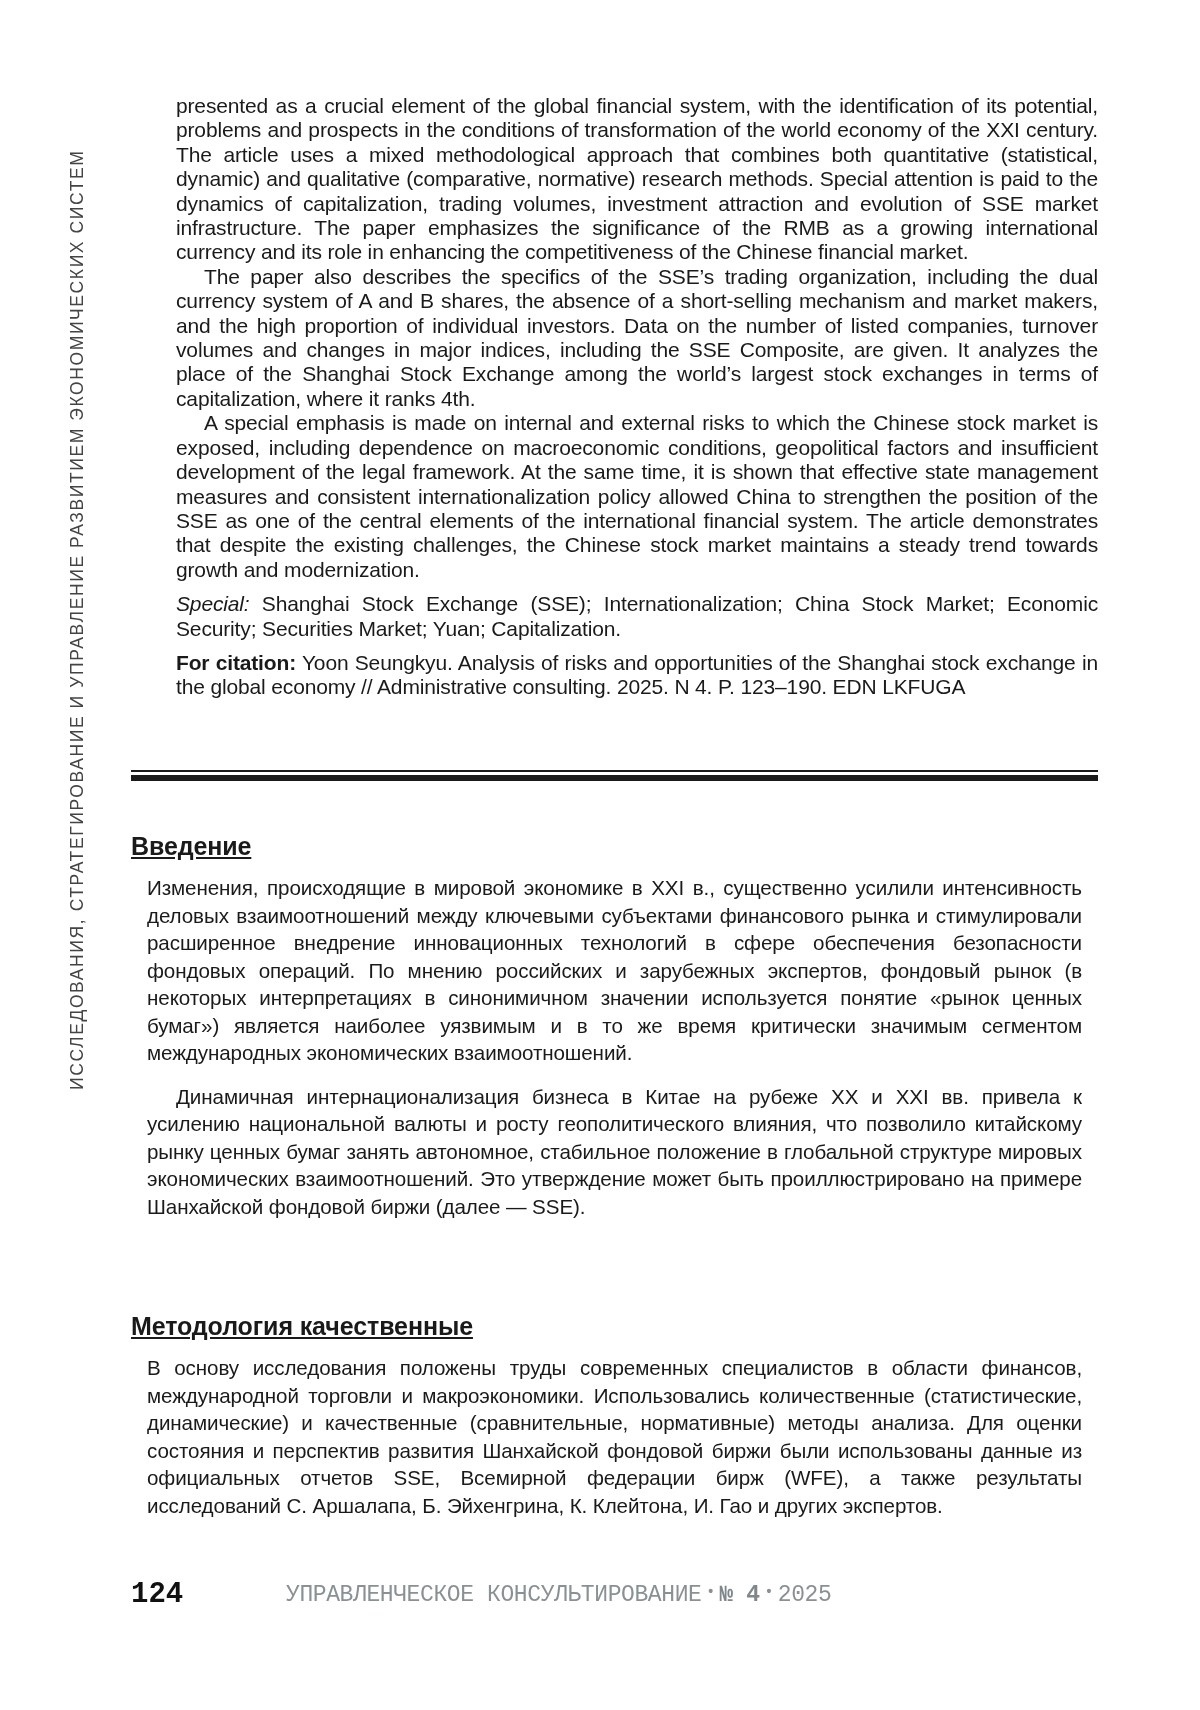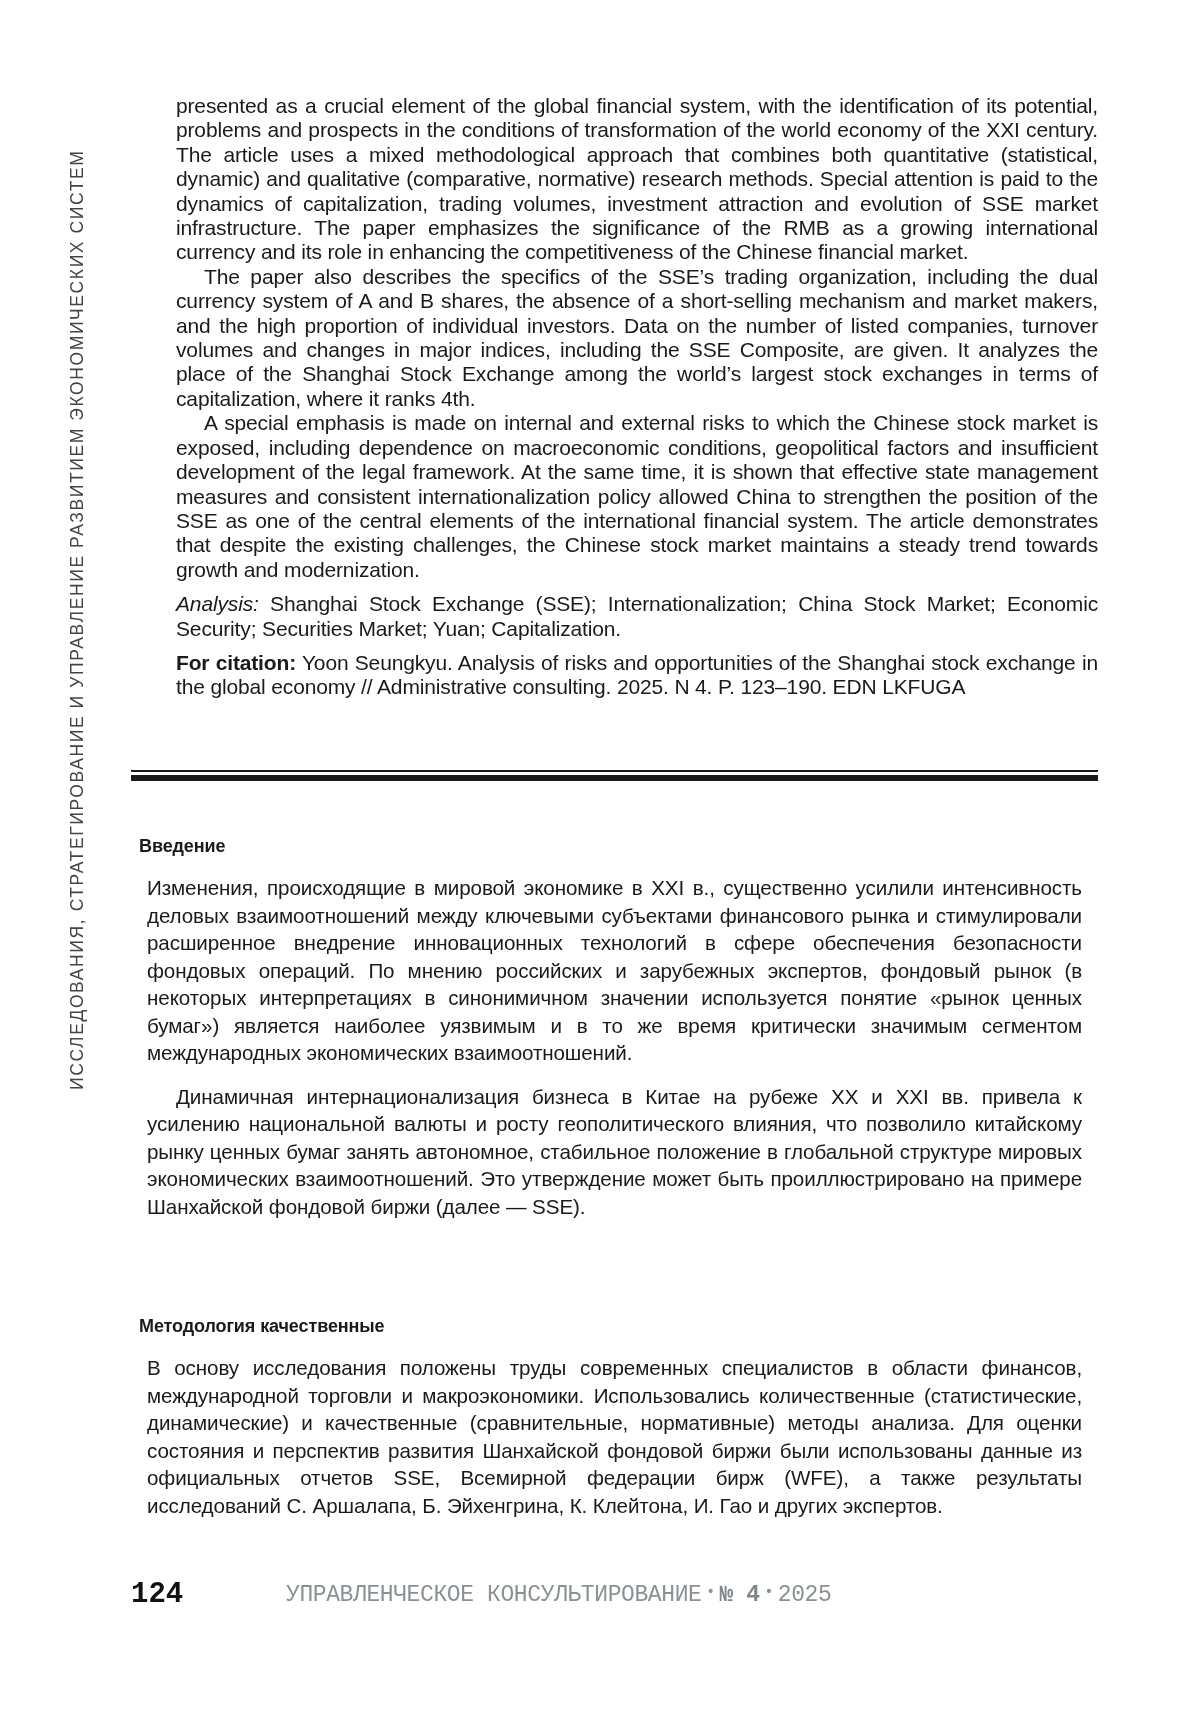--- a/index.html
+++ b/index.html
@@ -26,42 +26,42 @@
   .cit-label { font-weight: bold; }
   .rule-wrap { position: absolute; left: 131px; top: 770px; width: 967px; }
   .rule-thin { height: 2px; background: #1a1a1a; }
   .rule-thick { height: 6px; background: #1a1a1a; margin-top: 3px; }
   .body-text {
     position: absolute; left: 131px; width: 967px;
     font-family: "Liberation Sans", sans-serif;
     font-size: 20.6px; line-height: 27.5px; text-align: justify;
     letter-spacing: -0.1px;
   }
-  .body-text h2 { font-size: 18px; font-weight: bold; margin: 0 0 16px 8px; line-height: 24px; }
+  .body-text h2 { font-size: 25px; font-weight: bold; margin: 0 0 16px 0; line-height: 24px; text-decoration: underline; }
   .body-text p { margin: 16px; text-indent: 29px; }
   .body-text p.first { text-indent: 0; }
   #intro { top: 834px; }
   #method { top: 1314px; }
   .footer { position: absolute; left: 131px; top: 1578px; width: 967px; height: 40px;
     font-family: Liberation Mono, monospace; }
   .page-num { position: absolute; left: 0; top: 0; font-size: 29px; font-weight: bold; color: #111; }
   .journal { position: absolute; left: 155px; top: 4px; font-size: 23px; color: #8a9194; letter-spacing: -0.4px; white-space: nowrap; }
   .journal .dot { font-size: 14px; vertical-align: 5px; padding: 0 5px; font-weight: bold; }
   .journal .issue { font-weight: bold; color: #7f878b; }
 </style>
 </head>
 <body>
 
 <div class="sidebar-text">ИССЛЕДОВАНИЯ, СТРАТЕГИРОВАНИЕ И УПРАВЛЕНИЕ РАЗВИТИЕМ ЭКОНОМИЧЕСКИХ СИСТЕМ</div>
 
 <div class="abstract">
   <p class="first">presented as a crucial element of the global financial system, with the identification of its potential, problems and prospects in the conditions of transformation of the world economy of the XXI century. The article uses a mixed methodological approach that combines both quantitative (statistical, dynamic) and qualitative (comparative, normative) research methods. Special attention is paid to the dynamics of capitalization, trading volumes, investment at­traction and evolution of SSE market infrastructure. The paper emphasizes the significance of the RMB as a growing international currency and its role in enhancing the competitiveness of the Chinese financial market.</p>
   <p>The paper also describes the specifics of the SSE’s trading organization, including the dual currency system of A and B shares, the absence of a short-selling mechanism and mar­ket makers, and the high proportion of individual investors. Data on the number of listed companies, turnover volumes and changes in major indices, including the SSE Composite, are given. It analyzes the place of the Shanghai Stock Exchange among the world’s largest stock exchanges in terms of capitalization, where it ranks 4th.</p>
   <p>A special emphasis is made on internal and external risks to which the Chinese stock mar­ket is exposed, including dependence on macroeconomic conditions, geopolitical factors and insufficient development of the legal framework. At the same time, it is shown that effective state management measures and consistent internationalization policy allowed China to strength­en the position of the SSE as one of the central elements of the international financial system. The article demonstrates that despite the existing challenges, the Chinese stock market main­tains a steady trend towards growth and modernization.</p>
-  <p class="keywords"><span class="kw-label">Analysis:</span><span> Shanghai Stock Exchange (SSE); Internationalization; China Stock Market; Economic Security; Securities Market; Yuan; Capitalization.</span></p>
+  <p class="keywords"><span class="kw-label">Special:</span><span> Shanghai Stock Exchange (SSE); Internationalization; China Stock Market; Economic Security; Securities Market; Yuan; Capitalization.</span></p>
   <p class="citation"><span class="cit-label">For citation:</span><span> Yoon Seungkyu. Analysis of risks and opportunities of the Shanghai stock exchange in the global economy // Administrative consulting. 2025. N 4. P. 123–190. EDN LKFUGA</span></p>
 </div>
 
 <div class="rule-wrap">
   <div class="rule-thin"></div>
   <div class="rule-thick"></div>
 </div>
 
 <div class="body-text" id="intro">
   <h2>Введение</h2>

